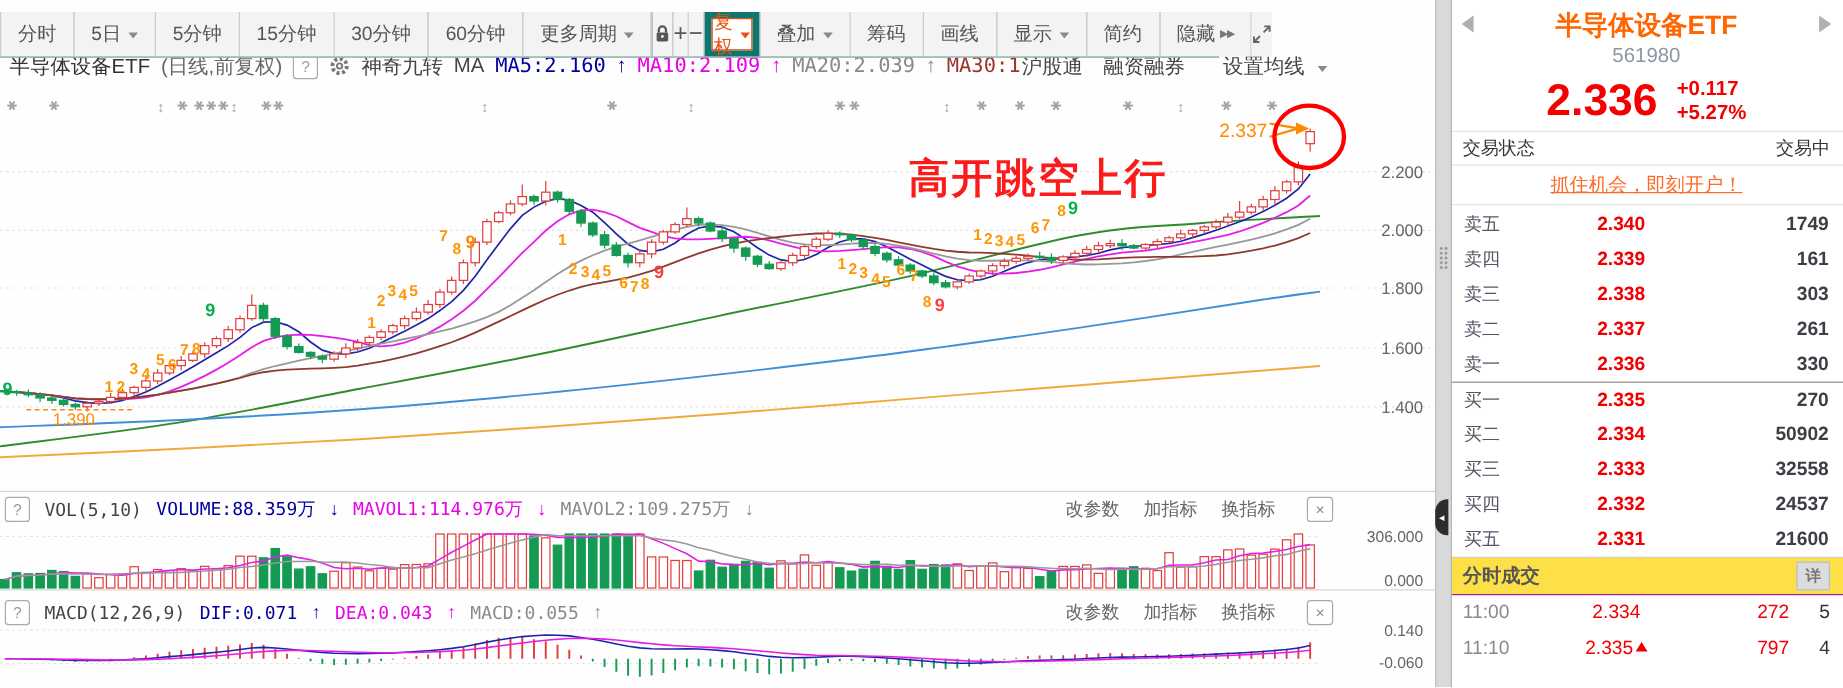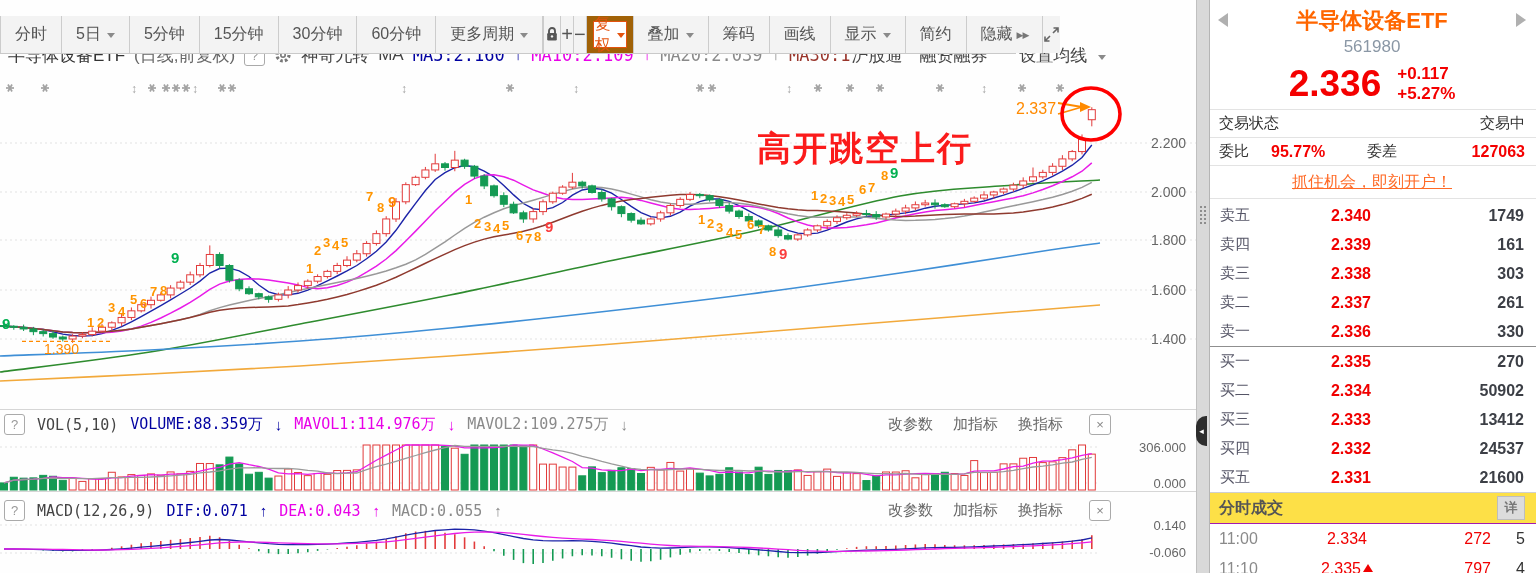--- a/index.html
+++ b/index.html
@@ -5,21 +5,21 @@
   html,body{margin:0;padding:0;background:#fff;}
   .app{position:relative;width:1536px;height:573px;overflow:hidden;
        font-family:"Liberation Sans","DejaVu Sans",sans-serif;background:#fff;}
   button{font-family:inherit;border:none;background:none;padding:0;margin:0;cursor:pointer;}
 
   
   .chart-col{position:absolute;left:0;top:0;width:1196px;height:573px;background:#fefefe;}
   #gfx{position:absolute;left:0;top:0;z-index:1;}
 
   
-  .toolbar{position:absolute;left:0;top:16px;width:1016px;height:37px;background:#a16207;
+  .toolbar{position:absolute;left:0;top:10px;width:1016px;height:37px;background:#0f766e;
            border-bottom:1px solid #c9c9c9;display:flex;align-items:stretch;z-index:5;}
   .tb-btn{display:flex;align-items:center;padding:0 14px;font-size:16px;color:#555;
           border-right:1px solid #ccc;background:#f3f3f3;white-space:nowrap;}
   .tb-first{border-left:1px solid #ccc;}
   .tb-sq{width:31px;display:flex;align-items:center;justify-content:center;border-right:1px solid #ccc;
          font-size:20px;color:#555;background:#f3f3f3;}
   .tb-gap{width:12px;border-right:1px solid #ccc;}
   .fq{display:flex;align-items:center;align-self:center;height:27px;margin:0 6px;padding:0 1px;
       border:1px solid #e4530f;color:#e4530f;background:#fff;font-size:16px;}
   .caret{display:inline-block;width:0;height:0;border:4px solid transparent;border-top-width:5px;
@@ -868,26 +868,20 @@
       <span class="q-last">2.336</span>
       <span class="q-chg">
         <span>+0.117</span><br>
         <span>+5.27%</span>
       </span>
     </div>
     <div class="q-row">
       <span>交易状态</span>
       <span>交易中</span>
     </div>
-    <div class="q-weibi">
-      <span>委比</span>
-      <span class="rval">95.77%</span>
-      <span>委差</span>
-      <span class="rval last">127063</span>
-    </div>
     <div class="q-promo">
       <a href="#">抓住机会，即刻开户！</a>
     </div>
     <div class="book" id="book">
         <div class="b-row">
           <span class="lbl">卖五</span>
           <span class="prc">2.340</span>
           <span class="vol">1749</span>
         </div>
         <div class="b-row">
@@ -916,21 +910,21 @@
           <span class="vol">270</span>
         </div>
         <div class="b-row">
           <span class="lbl">买二</span>
           <span class="prc">2.334</span>
           <span class="vol">50902</span>
         </div>
         <div class="b-row">
           <span class="lbl">买三</span>
           <span class="prc">2.333</span>
-          <span class="vol">13412</span>
+          <span class="vol">32558</span>
         </div>
         <div class="b-row">
           <span class="lbl">买四</span>
           <span class="prc">2.332</span>
           <span class="vol">24537</span>
         </div>
         <div class="b-row">
           <span class="lbl">买五</span>
           <span class="prc">2.331</span>
           <span class="vol">21600</span>

